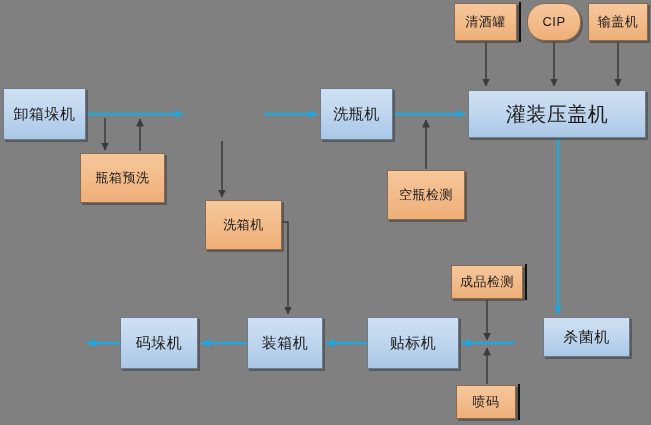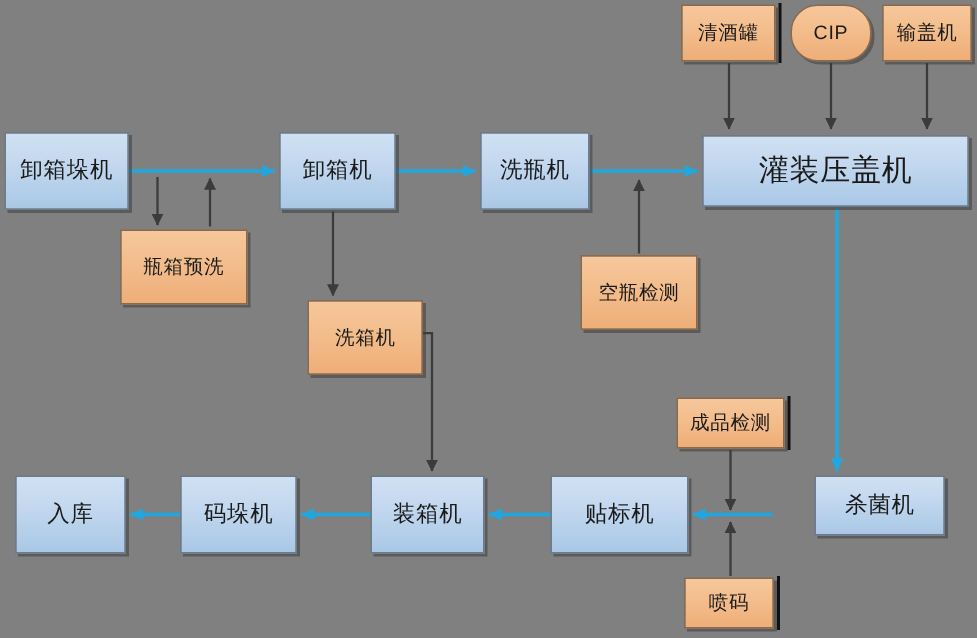--- a/index.html
+++ b/index.html
@@ -85,23 +85,20 @@
   <div class="sel-mark" style="left:519px;top:2px;height:40px;"></div>
   <div class="sel-mark" style="left:525px;top:264px;height:36px;"></div>
   <div class="sel-mark" style="left:518px;top:384px;height:36px;"></div>
 
   <div class="node blue" style="left:3px;top:88px;width:83px;height:52px;font-size:15px;">
       <span>卸箱垛机</span>
     </div>
   <div class="node orange" style="left:80px;top:153px;width:85px;height:50px;font-size:13px;">
       <span>瓶箱预洗</span>
     </div>
-  <div class="node blue" style="left:186px;top:88px;width:78px;height:52px;font-size:15px;">
-      <span>卸箱机</span>
-    </div>
   <div class="node orange" style="left:205px;top:200px;width:77px;height:50px;font-size:13px;">
       <span>洗箱机</span>
     </div>
   <div class="node blue" style="left:320px;top:88px;width:73px;height:52px;font-size:15px;">
       <span>洗瓶机</span>
     </div>
   <div class="node orange" style="left:387px;top:170px;width:78px;height:50px;font-size:13px;">
       <span>空瓶检测</span>
     </div>
   <div class="node orange" style="left:454px;top:3px;width:63px;height:38px;font-size:13px;">
@@ -127,17 +124,14 @@
     </div>
   <div class="node blue" style="left:367px;top:317px;width:92px;height:52px;font-size:15px;">
       <span>贴标机</span>
     </div>
   <div class="node blue" style="left:247px;top:317px;width:76px;height:52px;font-size:15px;">
       <span>装箱机</span>
     </div>
   <div class="node blue" style="left:120px;top:317px;width:78px;height:52px;font-size:15px;">
       <span>码垛机</span>
     </div>
-  <div class="node blue" style="left:10px;top:317px;width:74px;height:52px;font-size:15px;">
-      <span>入库</span>
-    </div>
 
 </div>
 
 </body></html>

